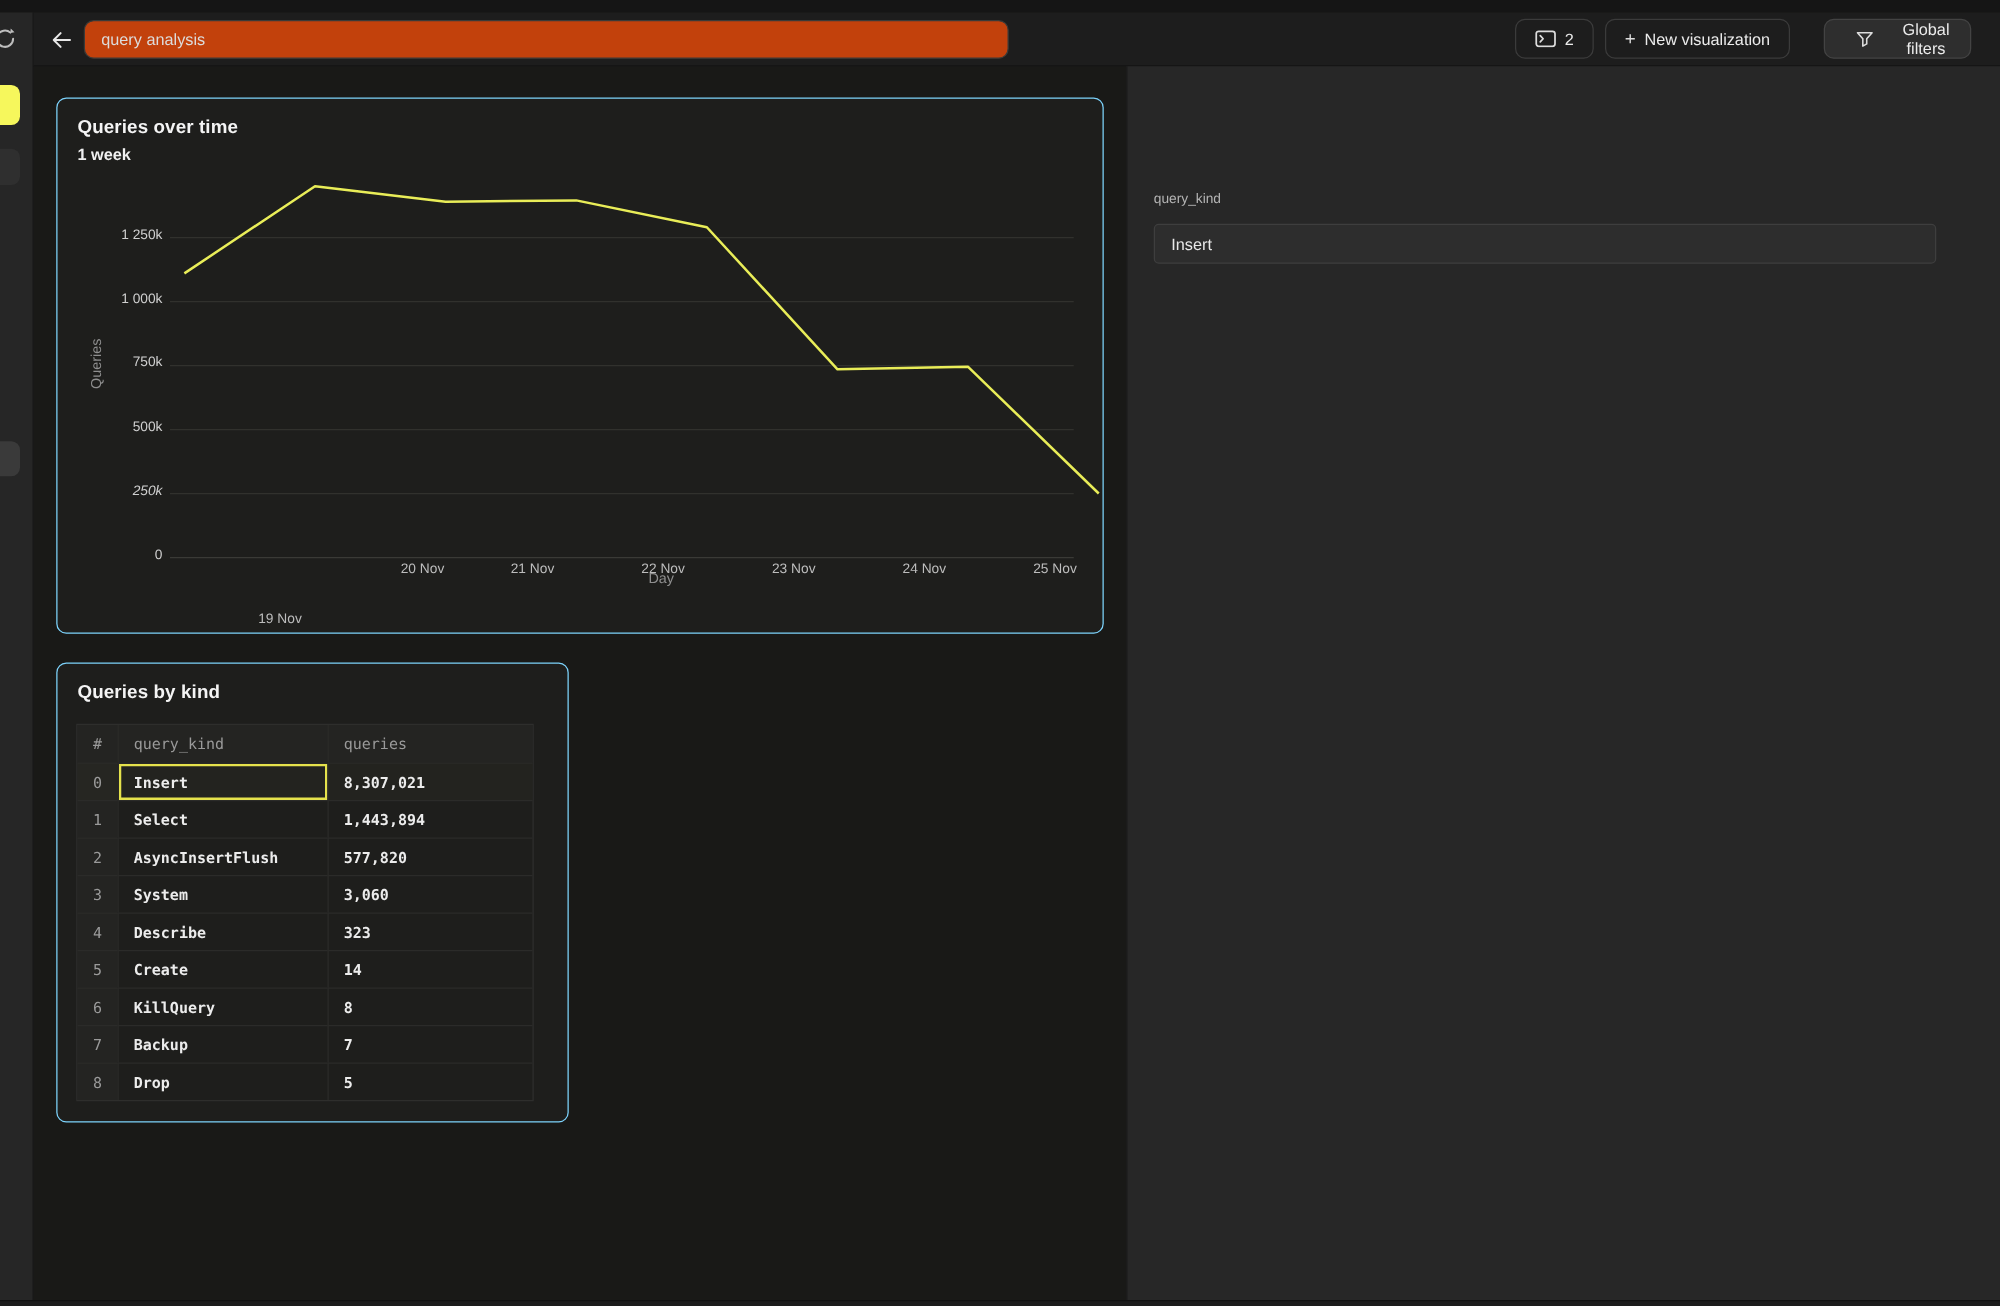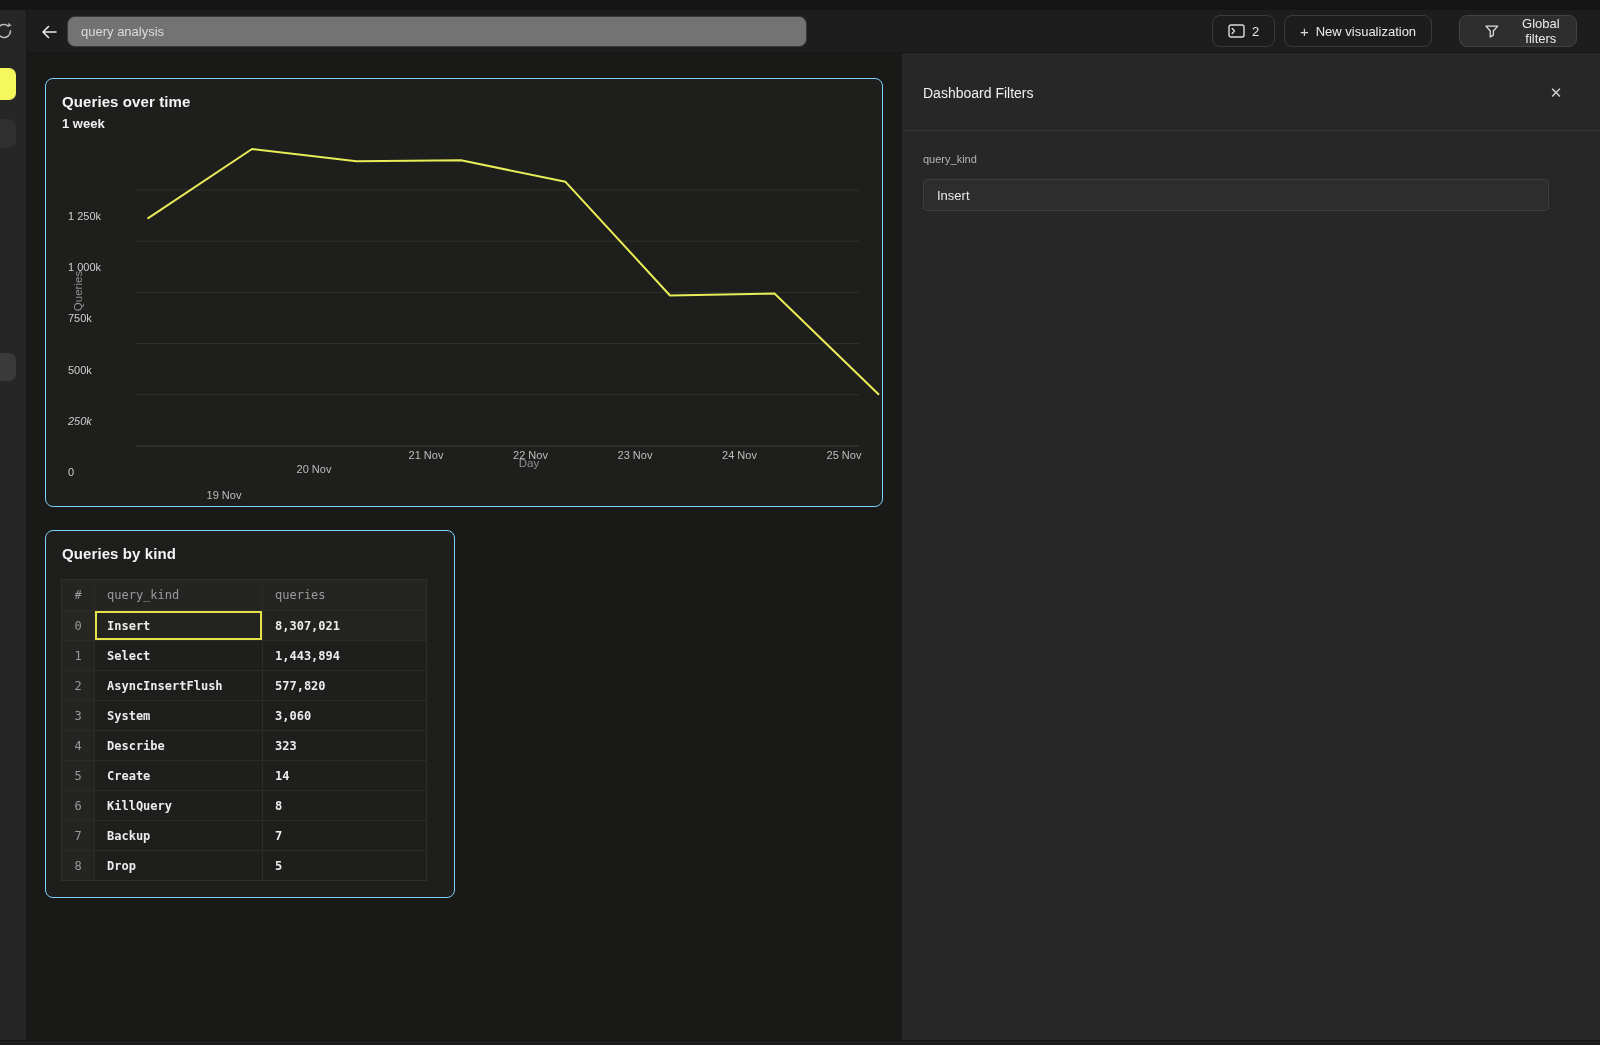--- a/index.html
+++ b/index.html
@@ -8,21 +8,21 @@
 
   .screen { position:relative; width:1600px; height:1045px; background:#191917; overflow:hidden; }
 
   
   .top-strip { position:absolute; left:0; top:0; width:1600px; height:10px; background:#151515; }
   .bottom-strip { position:absolute; left:0; top:1040px; width:1600px; height:5px; background:#1c1c1c; border-top:1px solid #111; }
 
   
   .topbar { position:absolute; left:27px; top:10px; width:1573px; height:43px; background:#1d1d1d; border-bottom:1px solid #151515; }
   .back-btn { position:absolute; left:9px; top:9px; width:26px; height:26px; background:none; border:none; color:#e8e8e8; cursor:pointer; display:flex; align-items:center; justify-content:center; }
-  .title-input { position:absolute; left:40px; top:6px; width:740px; height:31px; background:#737373; border:1px solid #3a3a38; border-radius:8px; color:#dcdcdc; font-size:13px; padding:0 13px; font-family:"Liberation Sans", sans-serif; outline:none; }
+  .title-input { position:absolute; left:40px; top:6px; width:740px; height:31px; background:#c2410c; border:1px solid #3a3a38; border-radius:8px; color:#dcdcdc; font-size:13px; padding:0 13px; font-family:"Liberation Sans", sans-serif; outline:none; }
   .tb-btn { position:absolute; top:5px; height:32px; display:flex; align-items:center; justify-content:center; gap:7px; background:#1d1d1d; border:1px solid #3b3b3b; border-radius:8px; color:#ebebeb; font-size:13px; font-weight:500; font-family:"Liberation Sans", sans-serif; cursor:pointer; }
   .tb-btn.light { background:#2e2e2e; border-color:#434343; }
   .tb-btn svg { display:block; }
   .plus-glyph { font-size:15px; font-weight:400; color:#dcdcdc; }
 
   
   .rail { position:absolute; left:0; top:10px; width:27px; height:1030px; background:#262626; border-right:1px solid #161616; overflow:hidden; }
   .rail-refresh { position:absolute; left:-6px; top:11px; background:none; border:none; cursor:pointer; }
   .rail-item { position:absolute; left:-18px; width:34px; border-radius:7px; cursor:pointer; }
   .rail-item.active { top:58px; height:32px; background:#f6f75c; }
@@ -33,21 +33,21 @@
   .canvas { position:absolute; left:28px; top:53px; width:873px; height:987px; background:#191917; }
   .card { position:absolute; background:#1e1e1c; border:1px solid #7dd3fc; border-radius:8px; }
   .chart-card { left:17px; top:25px; width:838px; height:429px; }
   .table-card { left:17px; top:477px; width:410px; height:368px;text-align:right; }
   .card h2 { position:absolute; left:16px; top:14px; font-size:15px; font-weight:700; color:#f4f4f4; letter-spacing:.1px; }
   .card h3 { position:absolute; left:16px; top:37px; font-size:13px; font-weight:700; color:#f0f0f0; }
 
   
   .chart-area { position:absolute; inset:0; }
   .chart-area svg { position:absolute; left:0; top:0; }
-  .ylab { position:absolute; width:62px; right:auto; left:22px; font-size:11px; color:#cfcfcf;margin-top:28px; }
+  .ylab { position:absolute; width:62px; right:auto; left:22px; text-align:right; font-size:11px; color:#cfcfcf; }
   .xlab { position:absolute; width:80px; text-align:center; font-size:11px; color:#bdbdbd; top:370px; }
   .axis-title { position:absolute; font-size:11.5px; color:#8f8f8f; }
   .axis-title.y { left:32px; top:212px; transform:translate(-50%,-50%) rotate(-90deg); }
   .axis-title.x { left:451px; top:378px; transform:translateX(-50%);margin-left:32px; }
 
   
   .qtable { position:absolute; left:15px; top:48px; width:366px; border:1px solid #2e2e2c; font-family:"DejaVu Sans Mono", monospace; font-size:12px; color:#ececec; }
   .trow { display:grid; grid-template-columns:32px 168px 164px; }
   .trow + .trow .tcell { border-top:1px solid #2b2b29; }
   .tcell { height:30px; display:flex; align-items:center; padding:0 12px; border-left:1px solid #2b2b29; }
@@ -129,21 +129,21 @@
             <line x1="90" x2="813" y1="111" y2="111" stroke="#31312d" stroke-width="1"></line>
             <polyline points="101.5,139.67199999999997 206,70.03999999999996 310.5,82.32799999999997 415,81.30399999999997 519.5,102.80799999999999 624,216.47199999999998 728.5,214.42399999999998 833,315.8" fill="none" stroke="#e9ed58" stroke-width="2" stroke-linejoin="round"></polyline>
           </svg>
           <div class="ylab" style="top: 359px;">0</div>
           <div class="ylab" style="top: 307.8px; font-style: italic;">250k</div>
           <div class="ylab" style="top: 256.6px;">500k</div>
           <div class="ylab" style="top: 205.4px;">750k</div>
           <div class="ylab" style="top: 154.2px;">1 000k</div>
           <div class="ylab" style="top: 103px;">1 250k</div>
           <div class="xlab" style="left: 138px; margin-top: 40px;">19 Nov</div>
-          <div class="xlab" style="left: 228px; margin-top: 14px;">20 Nov</div>
+          <div class="xlab" style="left: 252px;">20 Nov</div>
           <div class="xlab" style="left: 340px;">21 Nov</div>
           <div class="xlab" style="left: 444.5px;">22 Nov</div>
           <div class="xlab" style="left: 549px;">23 Nov</div>
           <div class="xlab" style="left: 653.5px;">24 Nov</div>
           <div class="xlab" style="left: 758px;">25 Nov</div>
         </div>
     </section>
 
     <section class="card table-card">
       <h2>Queries by kind</h2>
@@ -197,23 +197,19 @@
             <div class="tcell idx">8</div>
             <div class="tcell kind val">Drop</div>
             <div class="tcell val">5</div>
           </div>
         </div>
     </section>
 
   </main>
 
   <aside class="filters">
-    <div class="filters-head">
-      <span class="filters-title">Dashboard Filters</span>
-      <button class="filters-close">✕</button>
-    </div>
     <div class="filter-label">query_kind</div>
     <input class="filter-input" value="Insert" style="">
   </aside>
 
   <div class="bottom-strip"></div>
 
 </div>
 
 </body></html>

